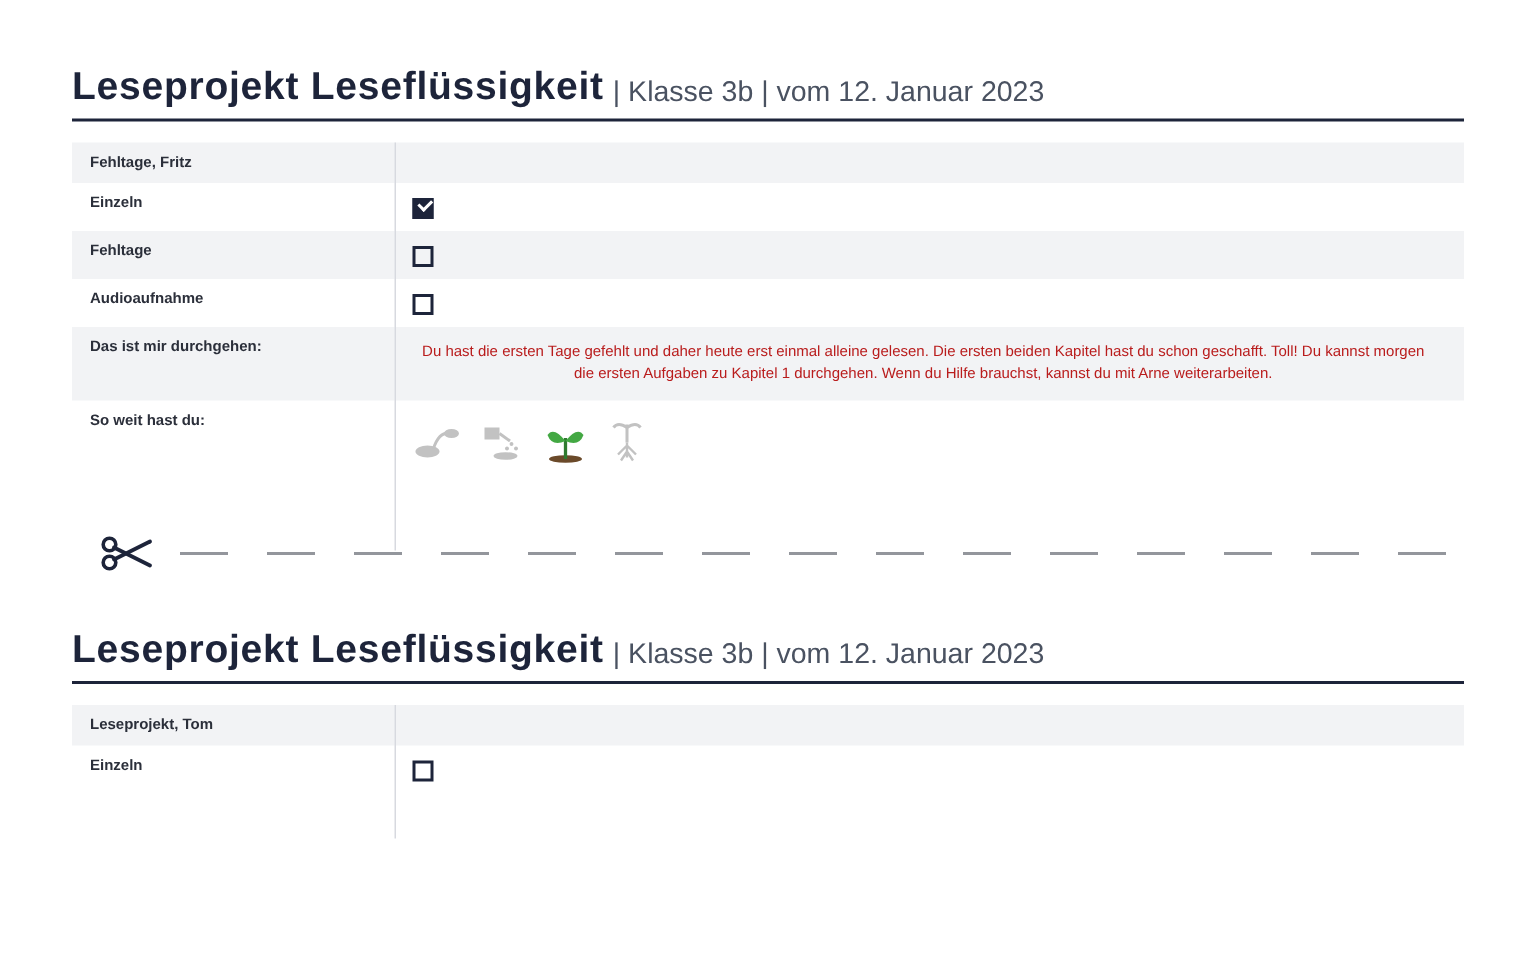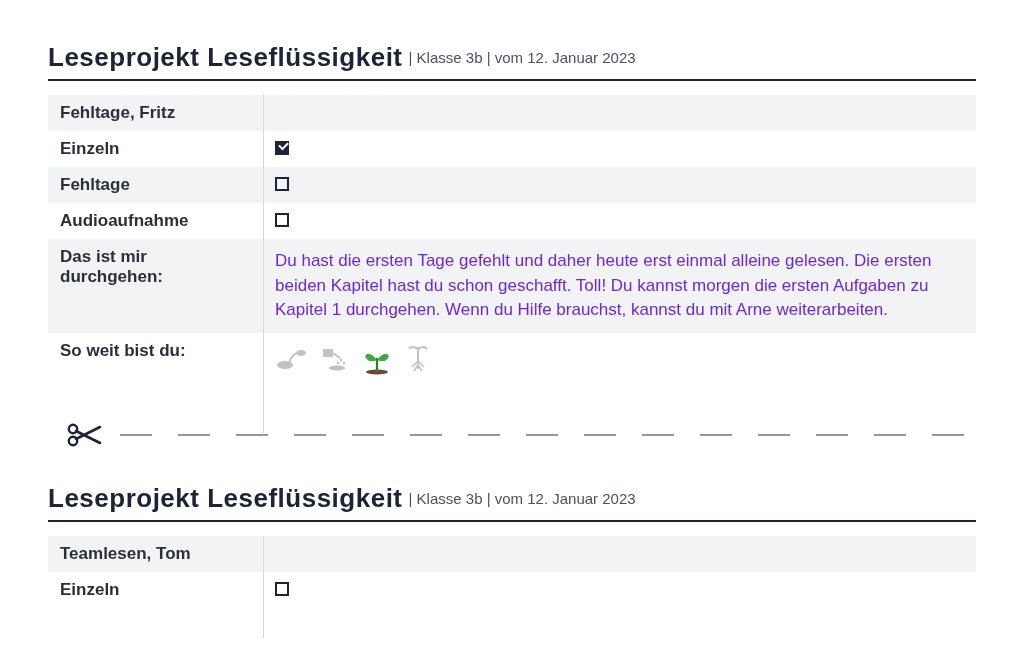--- a/index.html
+++ b/index.html
@@ -13,59 +13,60 @@
     padding: 42px 48px 0 48px;
   }
   .project {
     margin-bottom: 30px;
   }
   .heading {
     border-bottom: 2px solid #1d243a;
     padding-bottom: 6px;
     margin-bottom: 14px;
     display: flex;
-    align-items: center;
+    align-items: flex-end;
     gap: 6px;
     flex-wrap: wrap;
   }
   .heading .title {
     font-size: 26px;
     font-weight: 700;
     letter-spacing: .5px;
     color: #1d243a;
   }
   .heading .meta {
-    font-size: 15px;
+    font-size: 19px;
     color: #4a5261;
     font-weight: 400;
   }
   .grid {
     display: grid;
     grid-template-columns: 215px 1fr;
     position: relative;
   }
   .grid::after { 
     content: "";
     position: absolute;
     left: 215px;
     top: 0;
     bottom: -40px;
     width: 1px;
     background: #d7d9df;
   }
   .row { display: contents; }
   .cell {
     padding: 8px 12px;
-    font-size: 17px;
+    font-size: 10px;
     display: flex;
     align-items: flex-start;
+    text-align: center;
   }
   .cell.label { font-weight: 700; color:#2b2f3a;}
   .row.shade .cell { background: #f2f3f5; }
-  .cell.text { color:#6d28d9; line-height:1.45; padding-top:10px; padding-bottom:10px; padding-right:20px;}
+  .cell.text { color:#b91c1c; line-height:1.45; padding-top:10px; padding-bottom:10px; padding-right:20px;}
   .checkbox {
     width: 14px; height: 14px;
     border: 2px solid #1d243a;
     display:inline-block;
     margin-top:2px;
     position:relative;
   }
   .checkbox.checked {
     background: #1d243a;
   }
@@ -138,21 +139,21 @@
         <div class="cell label">Audioaufnahme</div>
         <div class="cell">
           <span class="checkbox"></span>
         </div>
       </div>
       <div class="row shade">
         <div class="cell label">Das ist mir durchgehen:</div>
         <div class="cell text">Du hast die ersten Tage gefehlt und daher heute erst einmal alleine gelesen. Die ersten beiden Kapitel hast du schon geschafft. Toll! Du kannst morgen die ersten Aufgaben zu Kapitel 1 durchgehen. Wenn du Hilfe brauchst, kannst du mit Arne weiterarbeiten.</div>
       </div>
       <div class="row">
-        <div class="cell label">So weit bist du:</div>
+        <div class="cell label">So weit hast du:</div>
         <div class="cell progress-cell">
 
           <span class="progress-stage">
             <svg width="34" height="26" viewBox="0 0 34 26">
               <ellipse cx="10" cy="20" rx="8" ry="4" fill="#777"></ellipse>
               <path d="M14 18 Q18 6 26 8" stroke="#777" stroke-width="2" fill="none"></path>
               <ellipse cx="26" cy="8" rx="5" ry="3" fill="#777"></ellipse>
             </svg>
           </span>
 
@@ -216,21 +217,21 @@
   </div>
 
   <div class="project">
     <div class="heading">
       <span class="title">Leseprojekt  Leseflüssigkeit</span>
       <span class="meta">| Klasse 3b | vom 12. Januar 2023</span>
     </div>
 
     <div class="grid">
       <div class="row shade">
-        <div class="cell label">Teamlesen, Tom</div>
+        <div class="cell label">Leseprojekt, Tom</div>
         <div class="cell"></div>
       </div>
       <div class="row">
         <div class="cell label">Einzeln</div>
         <div class="cell">
           <span class="checkbox"></span>
         </div>
       </div>
     </div>
   </div>

